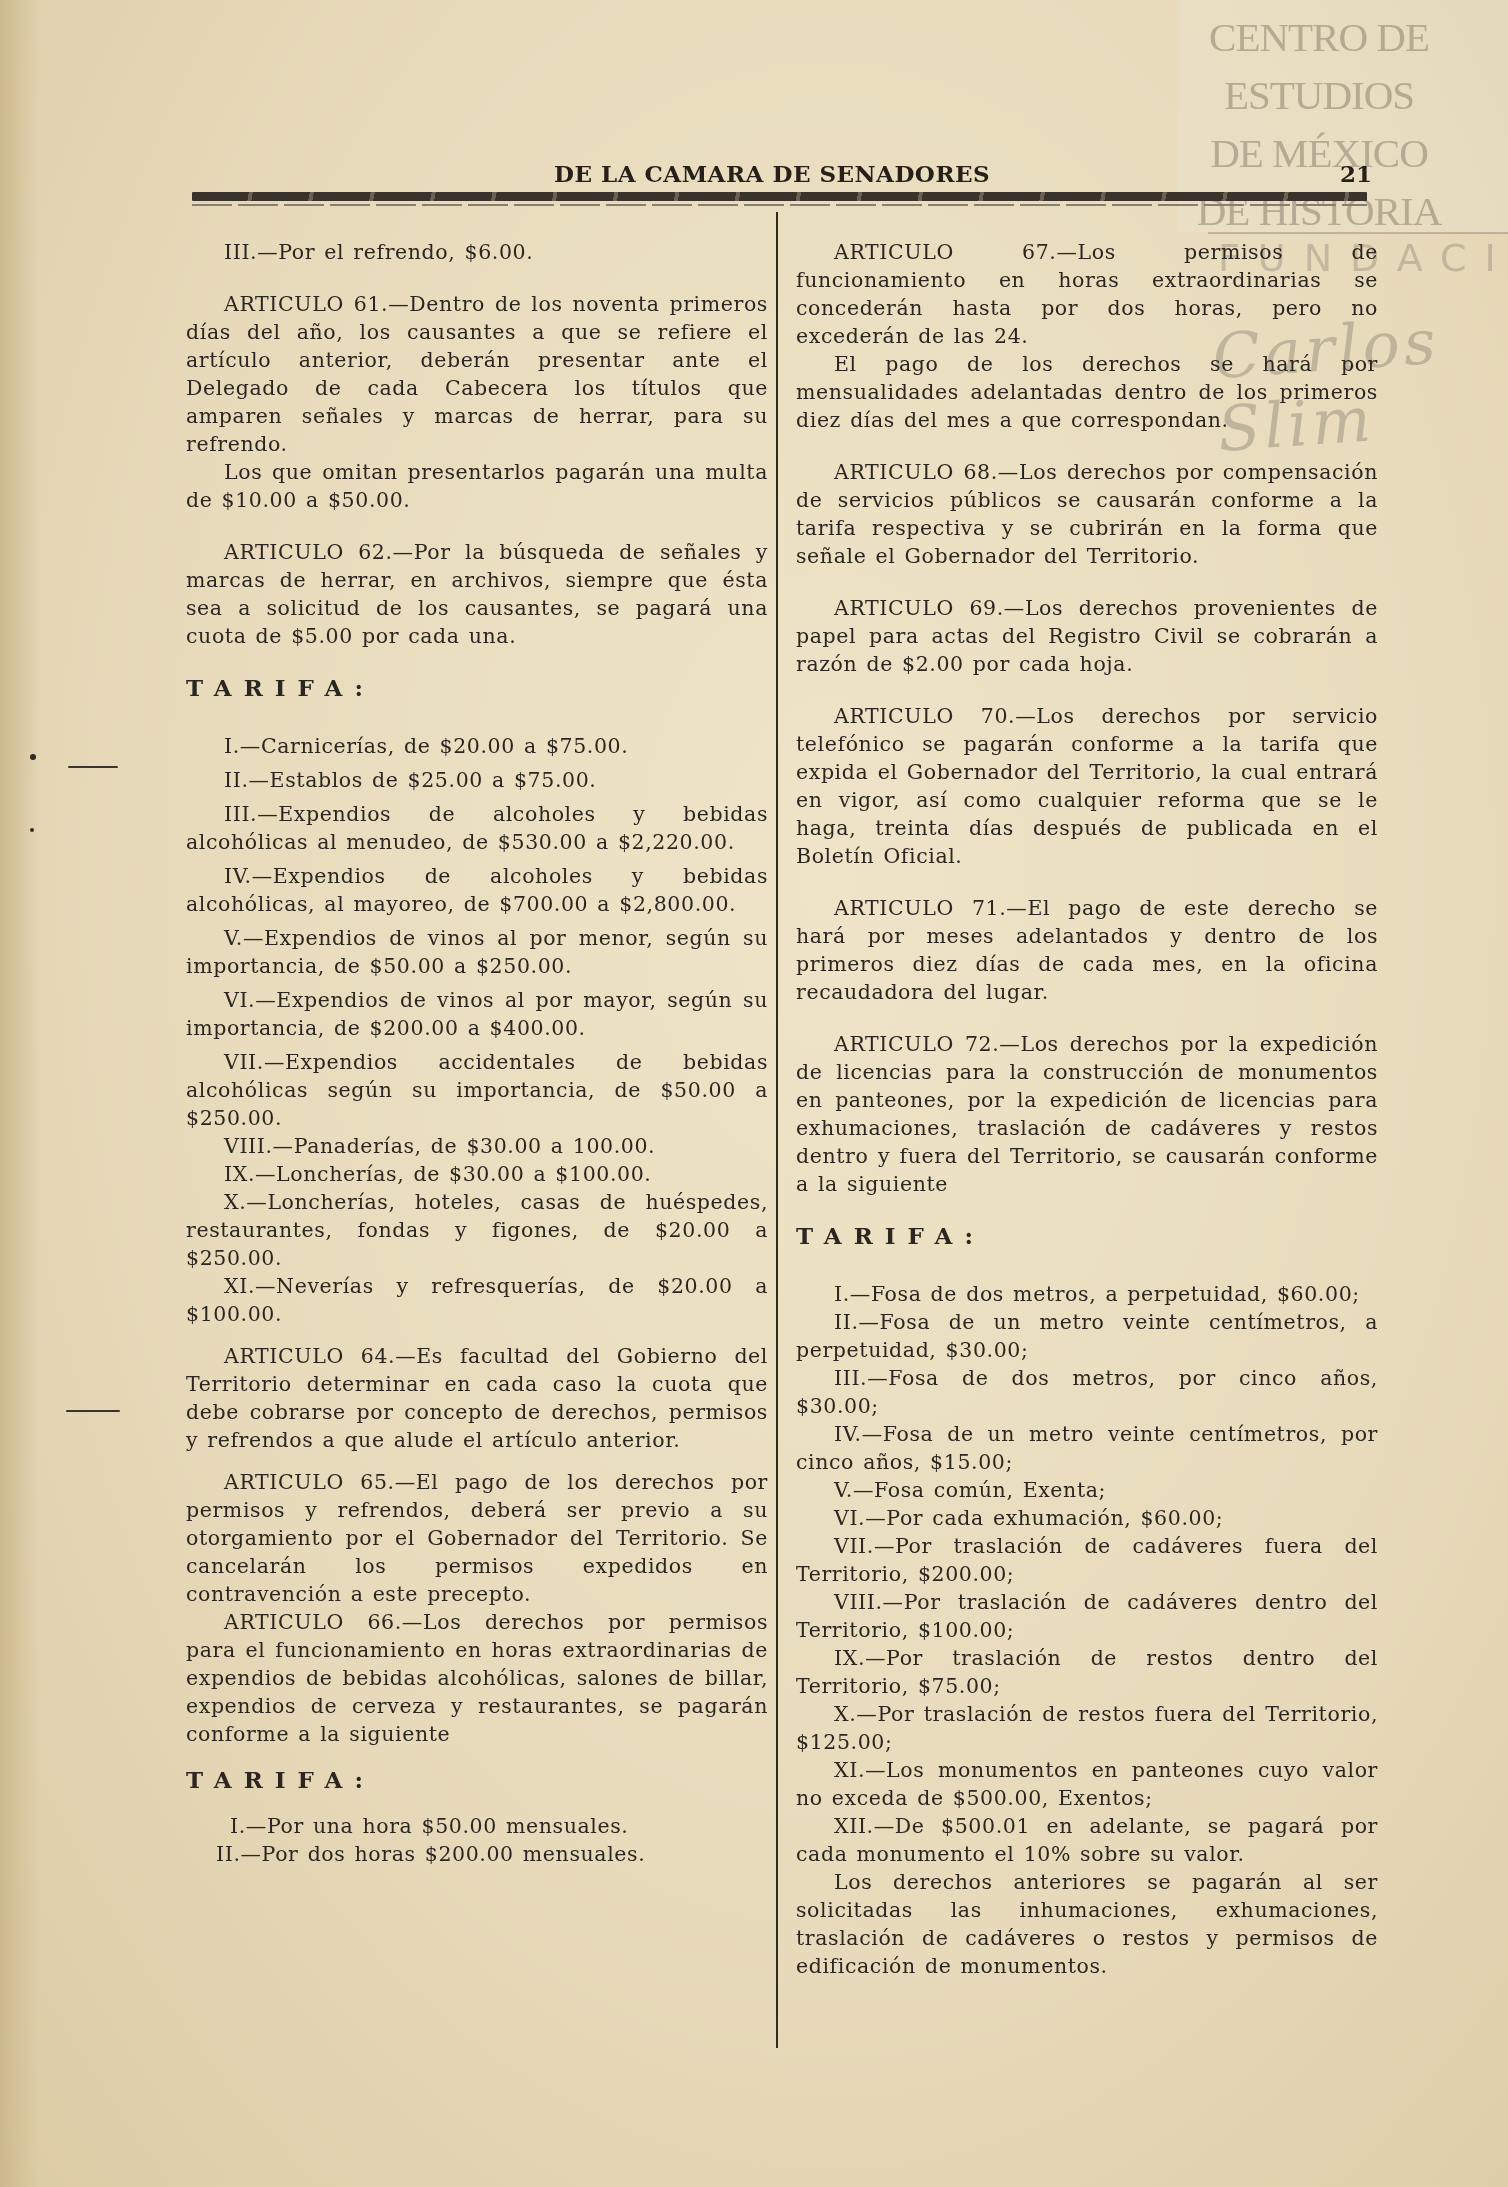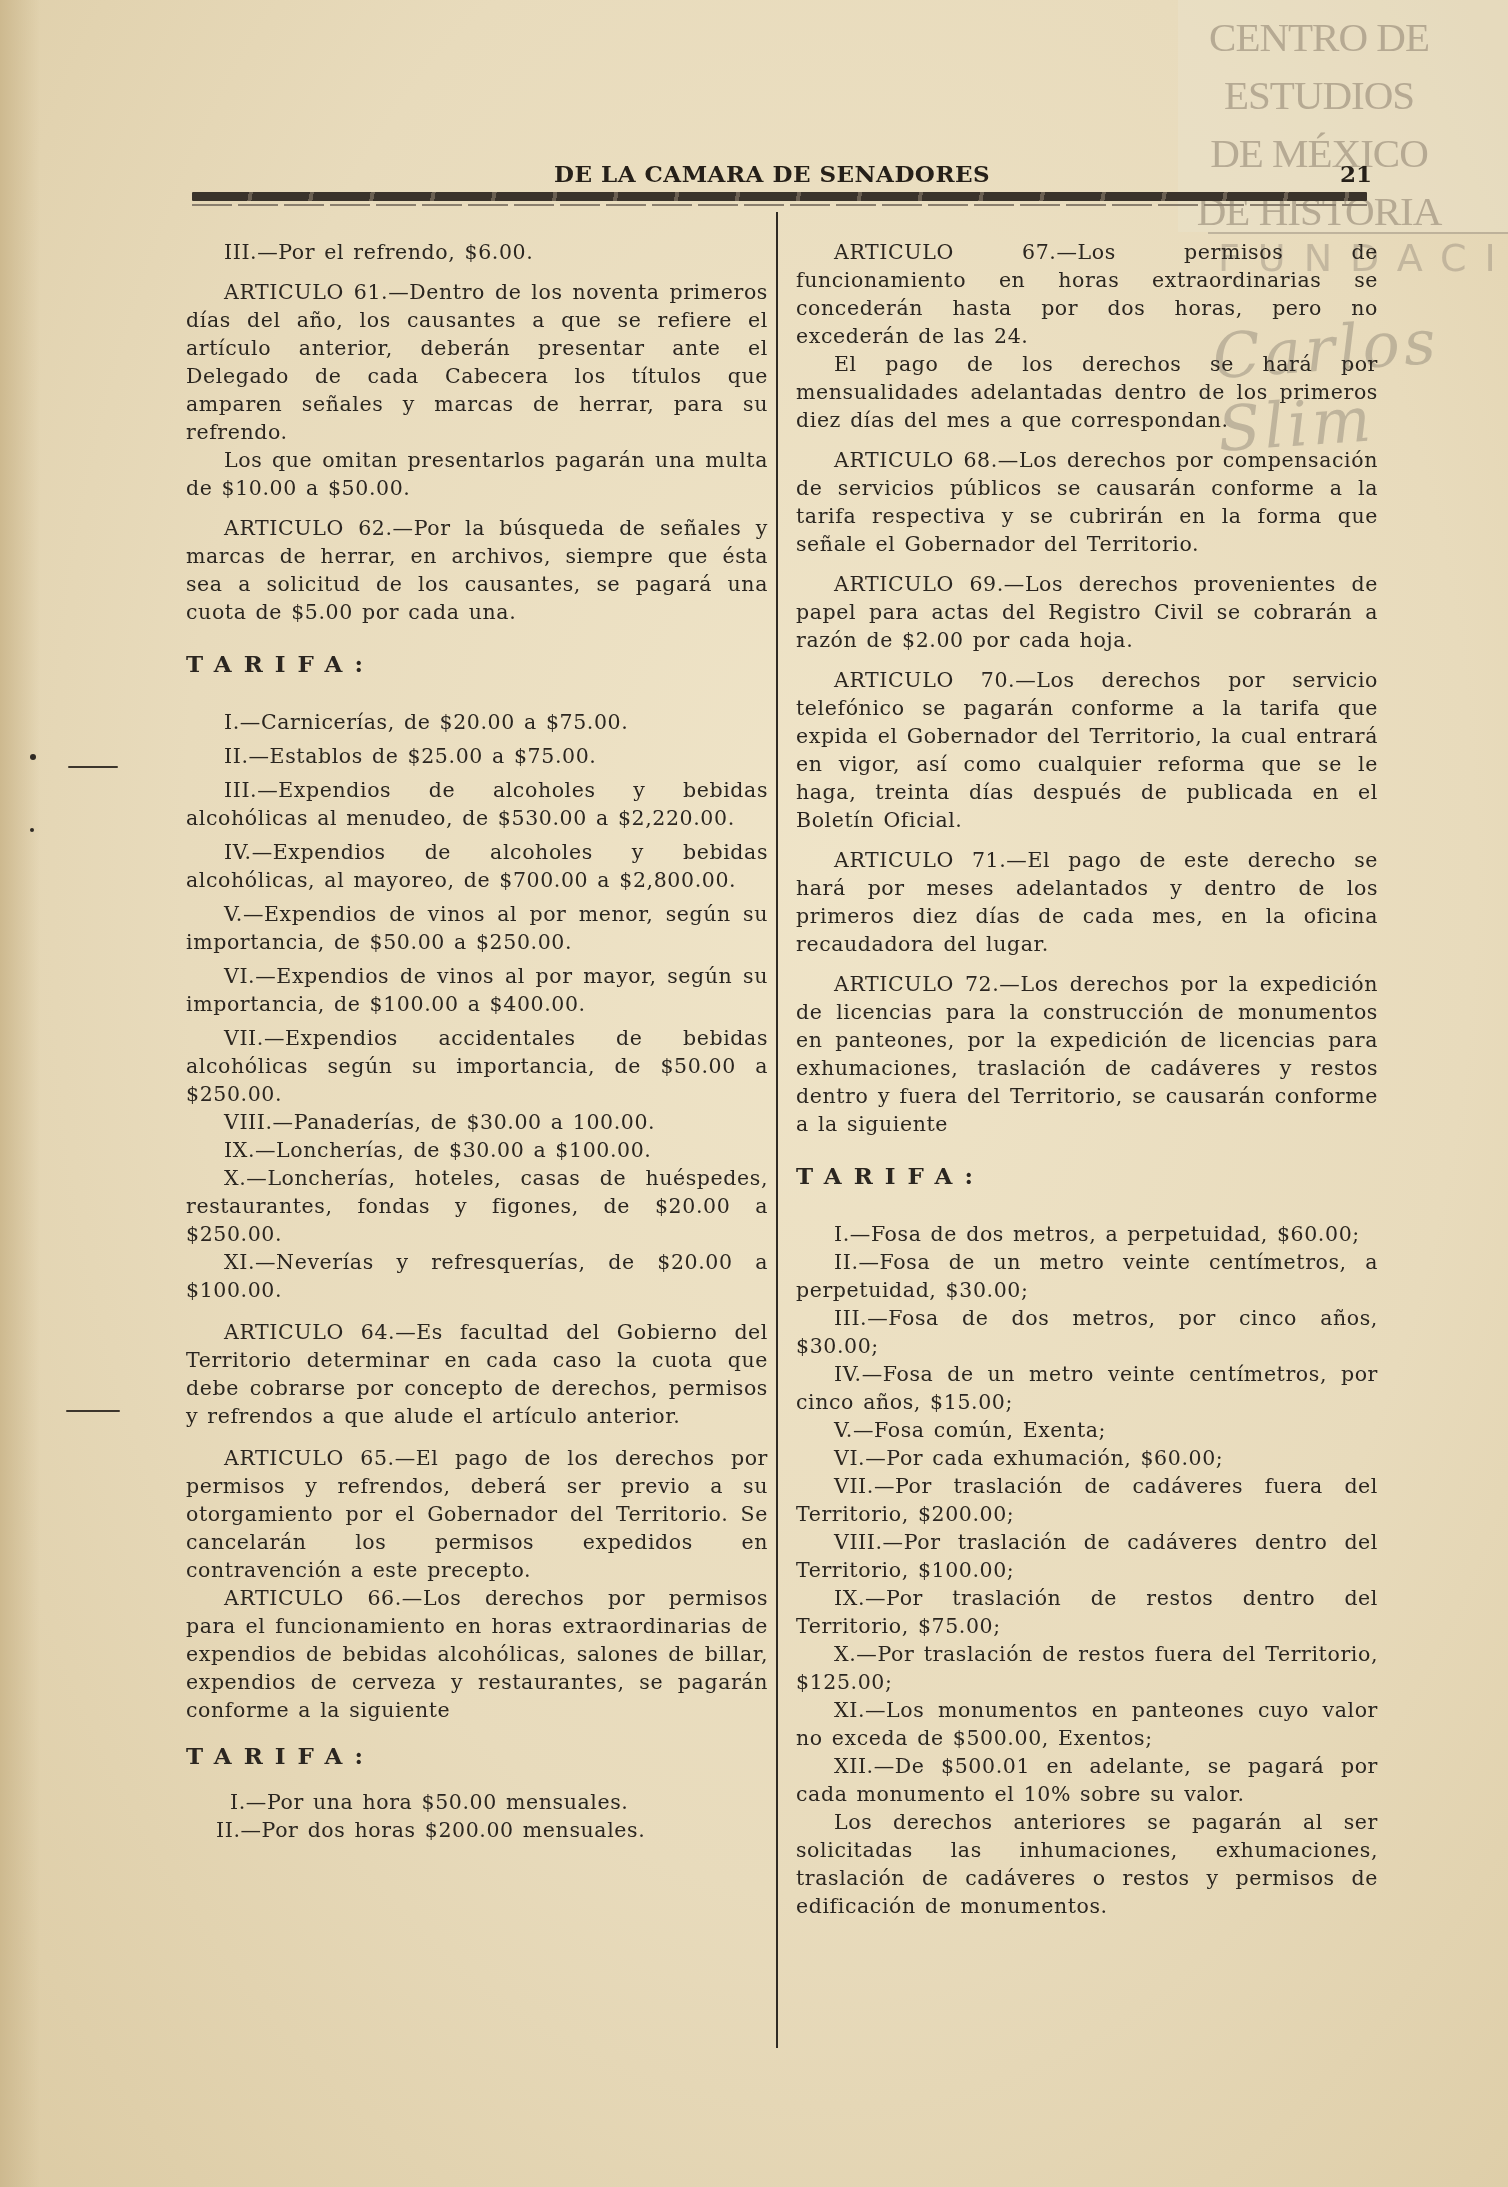--- a/index.html
+++ b/index.html
@@ -68,21 +68,21 @@
       position: absolute; width: 6px; height: 6px; border-radius: 50%; background: #2f2a24;
     }
     .column {
       position: absolute; top: 238px; width: 582px;
       font-size: 20.5px; line-height: 28px; text-align: justify;
       letter-spacing: 0.6px; word-spacing: 2px;
     }
     .col-left { left: 186px; }
     .col-right { left: 796px; }
     .para { margin: 0; text-indent: 38px; }
-    .para.gap { margin-top: 12px; }
+    .para.gap { margin-top: 24px; }
     .para.gap-sm { margin-top: 8px; }
     .item { margin: 0; text-indent: 38px; }
     .item.sp { margin-top: 6px; }
     .tarifa {
       font-weight: bold; letter-spacing: 12px;
       font-size: 23px; margin: 18px 0 18px 0; text-indent: 0;
     }
     .tarifa.big { margin: 24px 0 30px 0; }
     .center-item { text-align: left; text-indent: 0; padding-left: 38px; margin: 0; }
   </style>
@@ -120,21 +120,21 @@
   <p class="para">Los que omitan presentarlos pagarán una multa de $10.00 a $50.00.</p>
 
   <p class="para gap">ARTICULO 62.—Por la búsqueda de señales y marcas de herrar, en archivos, siempre que ésta sea a solicitud de los causantes, se pagará una cuota de $5.00 por cada una.</p>
 
   <p class="tarifa big">TARIFA:</p>
   <p class="item">I.—Carnicerías, de $20.00 a $75.00.</p>
   <p class="item sp">II.—Establos de $25.00 a $75.00.</p>
   <p class="item sp">III.—Expendios de alcoholes y bebidas alcohólicas al menudeo, de $530.00 a $2,220.00.</p>
   <p class="item sp">IV.—Expendios de alcoholes y bebidas alcohólicas, al mayoreo, de $700.00 a $2,800.00.</p>
   <p class="item sp">V.—Expendios de vinos al por menor, según su importancia, de $50.00 a $250.00.</p>
-  <p class="item sp">VI.—Expendios de vinos al por mayor, según su importancia, de $100.00 a $400.00.</p>
+  <p class="item sp">VI.—Expendios de vinos al por mayor, según su importancia, de $200.00 a $400.00.</p>
   <p class="item sp">VII.—Expendios accidentales de bebidas alcohólicas según su importancia, de $50.00 a $250.00.</p>
   <p class="item">VIII.—Panaderías, de $30.00 a 100.00.</p>
   <p class="item">IX.—Loncherías, de $30.00 a $100.00.</p>
   <p class="item">X.—Loncherías, hoteles, casas de huéspedes, restaurantes, fondas y figones, de $20.00 a $250.00.</p>
   <p class="item">XI.—Neverías y refresquerías, de $20.00 a $100.00.</p>
 
   <p class="para gap-sm" style="margin-top:14px">ARTICULO 64.—Es facultad del Gobierno del Territorio determinar en cada caso la cuota que debe cobrarse por concepto de derechos, permisos y refrendos a que alude el artículo anterior.</p>
   <p class="para" style="margin-top:14px">ARTICULO 65.—El pago de los derechos por permisos y refrendos, deberá ser previo a su otorgamiento por el Gobernador del Territorio. Se cancelarán los permisos expedidos en contravención a este precepto.</p>
   <p class="para" style="">ARTICULO 66.—Los derechos por permisos para el funcionamiento en horas extraordinarias de expendios de bebidas alcohólicas, salones de billar, expendios de cerveza y restaurantes, se pagarán conforme a la siguiente</p>
   <p class="tarifa">TARIFA:</p>

